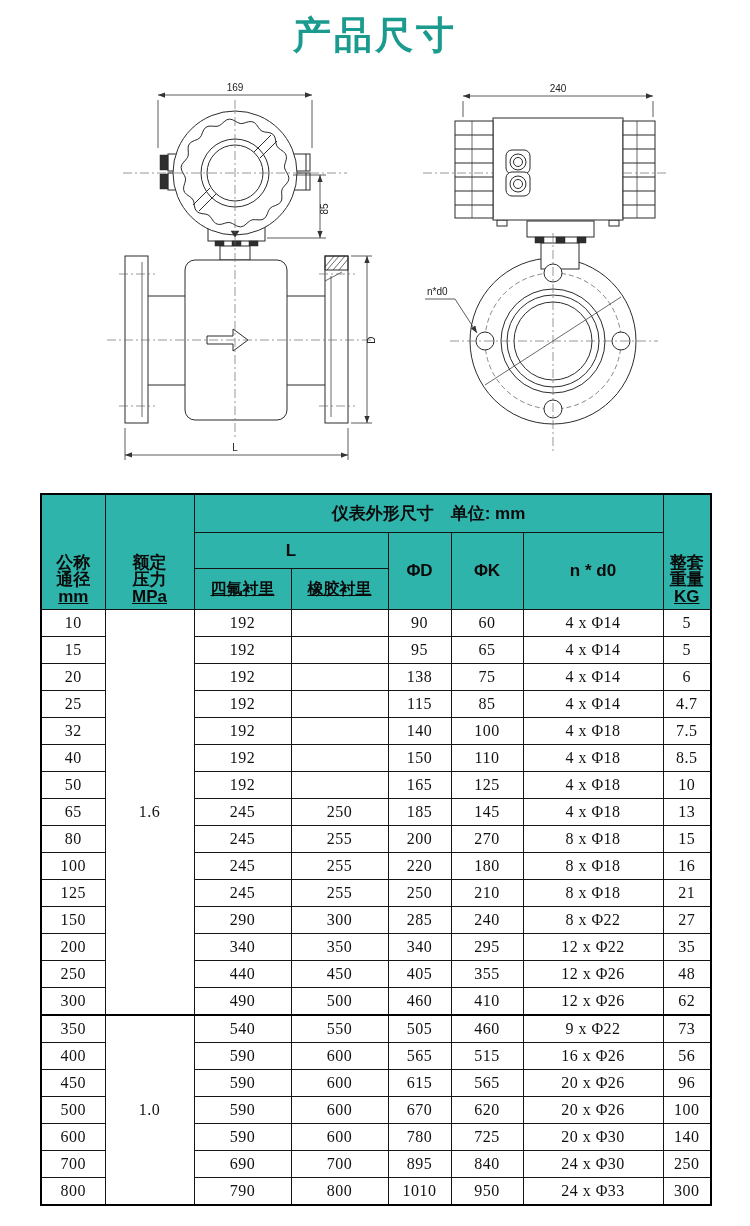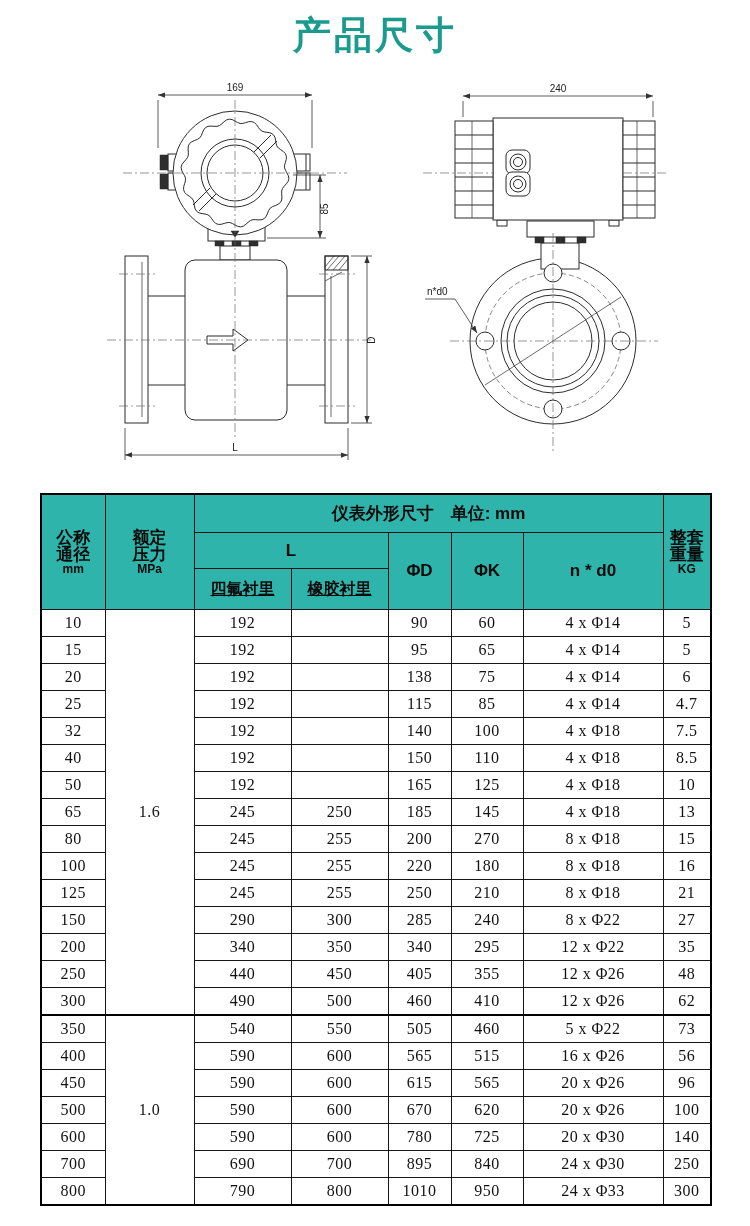--- a/index.html
+++ b/index.html
@@ -26,24 +26,24 @@
     border:1px solid #151515; text-align:center; vertical-align:middle;
     padding:0; overflow:hidden;
   }
   .dims thead th {
     background:#2FB4AC; color:#0a0a0a; font-weight:bold; font-size:17px;
     font-family:"Liberation Sans", sans-serif;
   }
   tr.h1 th { height:37px; }
   tr.h2 th { height:35px; }
   tr.h3 th { height:40px; font-size:16px;text-decoration:underline; }
-  .stack { display:flex; flex-direction:column; justify-content:center;
+  .stack { display:flex; flex-direction:column; justify-content:flex-end;
            height:106px; padding:2px 0; }
   .stack div { line-height:1; }
-  .stack .unit { font-size:12px; }
+  .stack .unit { font-size:17px;text-decoration:underline; }
   .dims tbody td {
     font-family:"Liberation Serif", serif; font-size:16px; color:#111;
     height:26px; line-height:26px; letter-spacing:0.5px;
   }
   .dims tbody tr.group-start td { border-top:2px solid #000; }
   .dims td.pressure { font-size:16px; }
 
   
   .ln   { stroke:#2b2b2b; stroke-width:1; fill:none; }
   .lnw  { stroke:#2b2b2b; stroke-width:1; fill:#ffffff; }
@@ -402,21 +402,21 @@
           <td>12 x Φ26</td>
           <td>62</td>
         </tr>
         <tr class="group-start">
           <td>350</td>
           <td rowspan="7" class="pressure">1.0</td>
           <td>540</td>
           <td>550</td>
           <td>505</td>
           <td>460</td>
-          <td>5 x Φ22</td>
+          <td>9 x Φ22</td>
           <td>73</td>
         </tr>
         <tr>
           <td>400</td>
           <td>590</td>
           <td>600</td>
           <td>565</td>
           <td>515</td>
           <td>16 x Φ26</td>
           <td>56</td>

